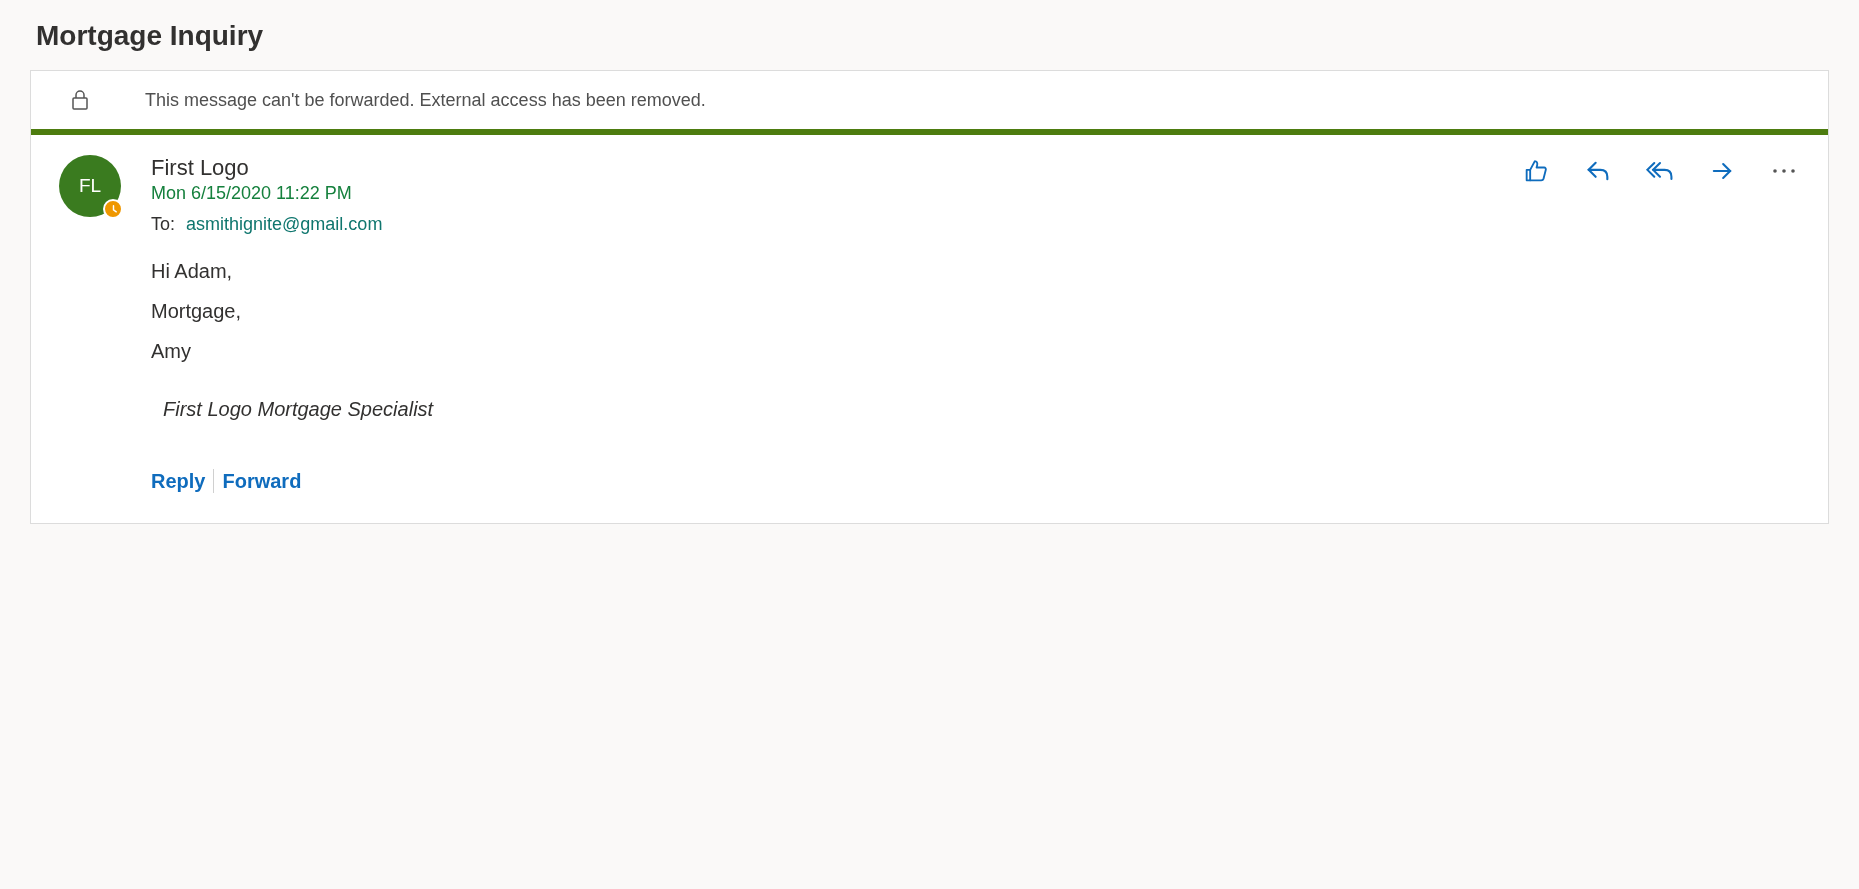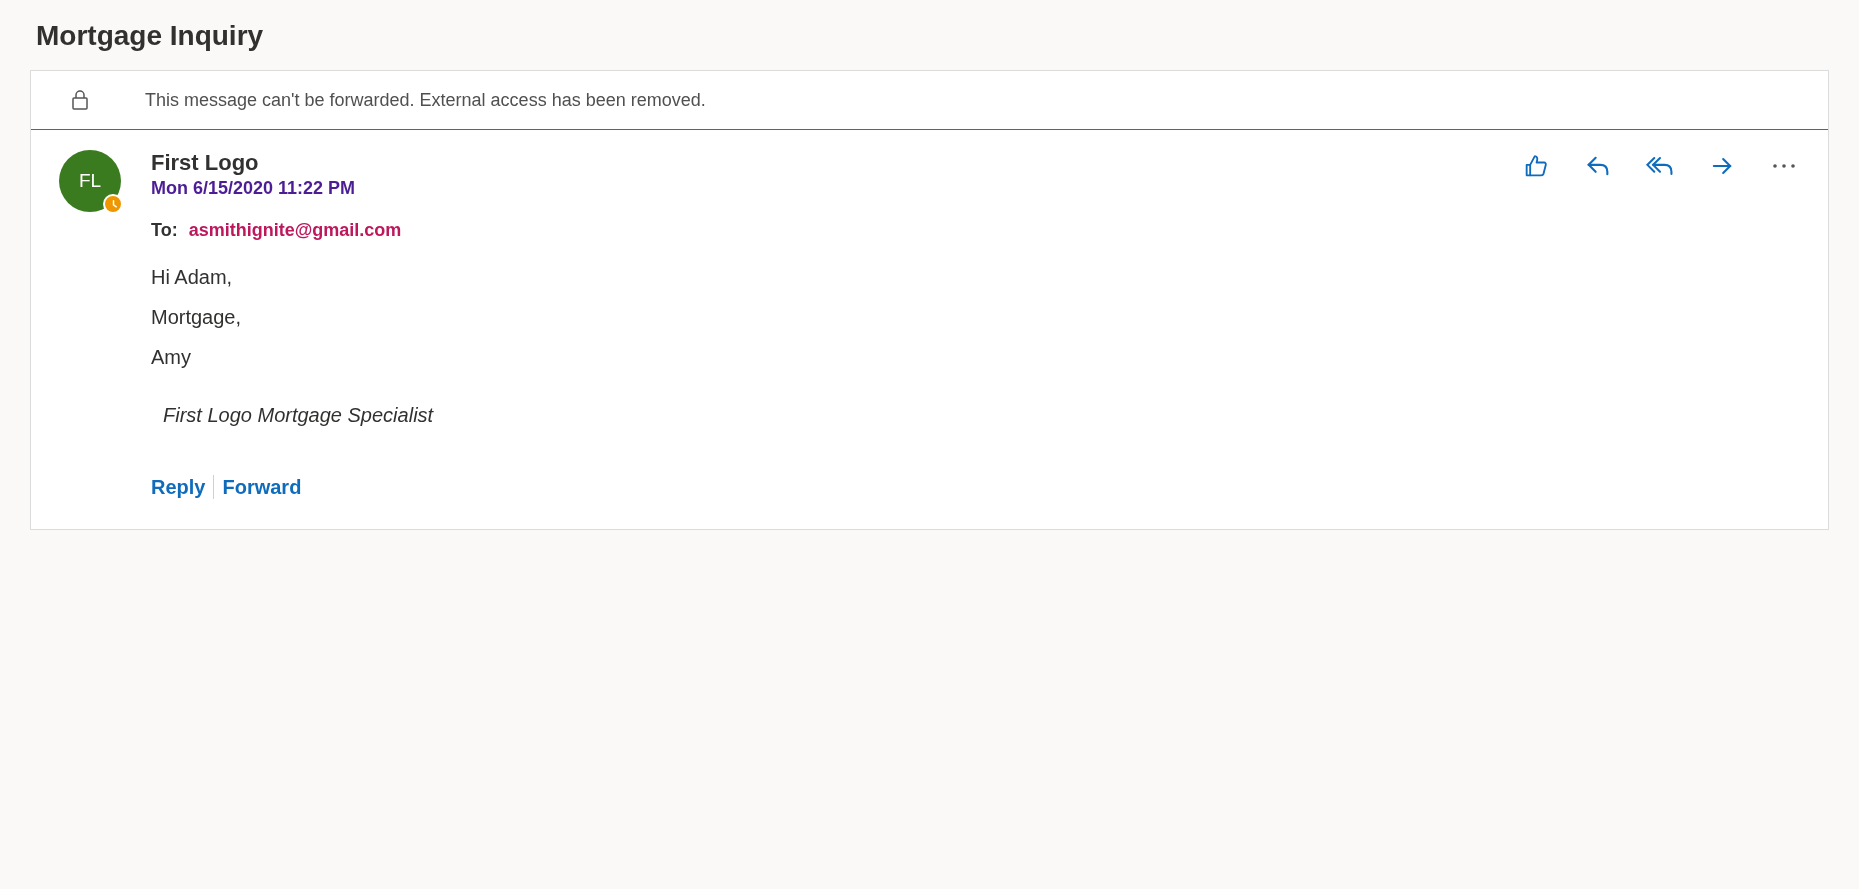--- a/index.html
+++ b/index.html
@@ -17,21 +17,21 @@
       margin-left: 6px;
     }
     .email-card {
       border: 1px solid #dcdcdc;
       background: #fff;
     }
     .info-banner {
       display: flex;
       align-items: center;
       padding: 18px 24px;
-      border-bottom: 1px solid #4d7c0f;
+      border-bottom: 6px solid #4d7c0f;
       gap: 40px;
     }
     .lock-icon-wrap {
       width: 50px;
       display: flex;
       justify-content: center;
     }
     .banner-text {
       font-size: 18px;
       color: #505050;
@@ -65,37 +65,37 @@
       width: 20px;
       height: 20px;
       border-radius: 50%;
       background: #ef9700;
       border: 2px solid #fff;
       display: flex;
       align-items: center;
       justify-content: center;
     }
     .presence svg { display: block; }
-    .header-text { flex: 1; font-weight: bold; }
+    .header-text { flex: 1; }
     .sender-name {
       font-size: 22px;
       color: #323130;
       margin-bottom: 2px;
     }
     .date-line {
       font-size: 18px;
-      color: #4c1d95;
-      margin-bottom: 21px;
+      color: #15803d;
+      margin-bottom: 10px;
     }
     .to-line {
       font-size: 18px;
       color: #323130;
     }
     .to-label { color: #323130; margin-right: 6px; }
-    .to-value { color: #be185d; }
+    .to-value { color: #0f766e; }
     .actions {
       position: absolute;
       top: 20px;
       right: 28px;
       display: flex;
       align-items: center;
       gap: 30px;
     }
     .action-btn {
       width: 32px;

